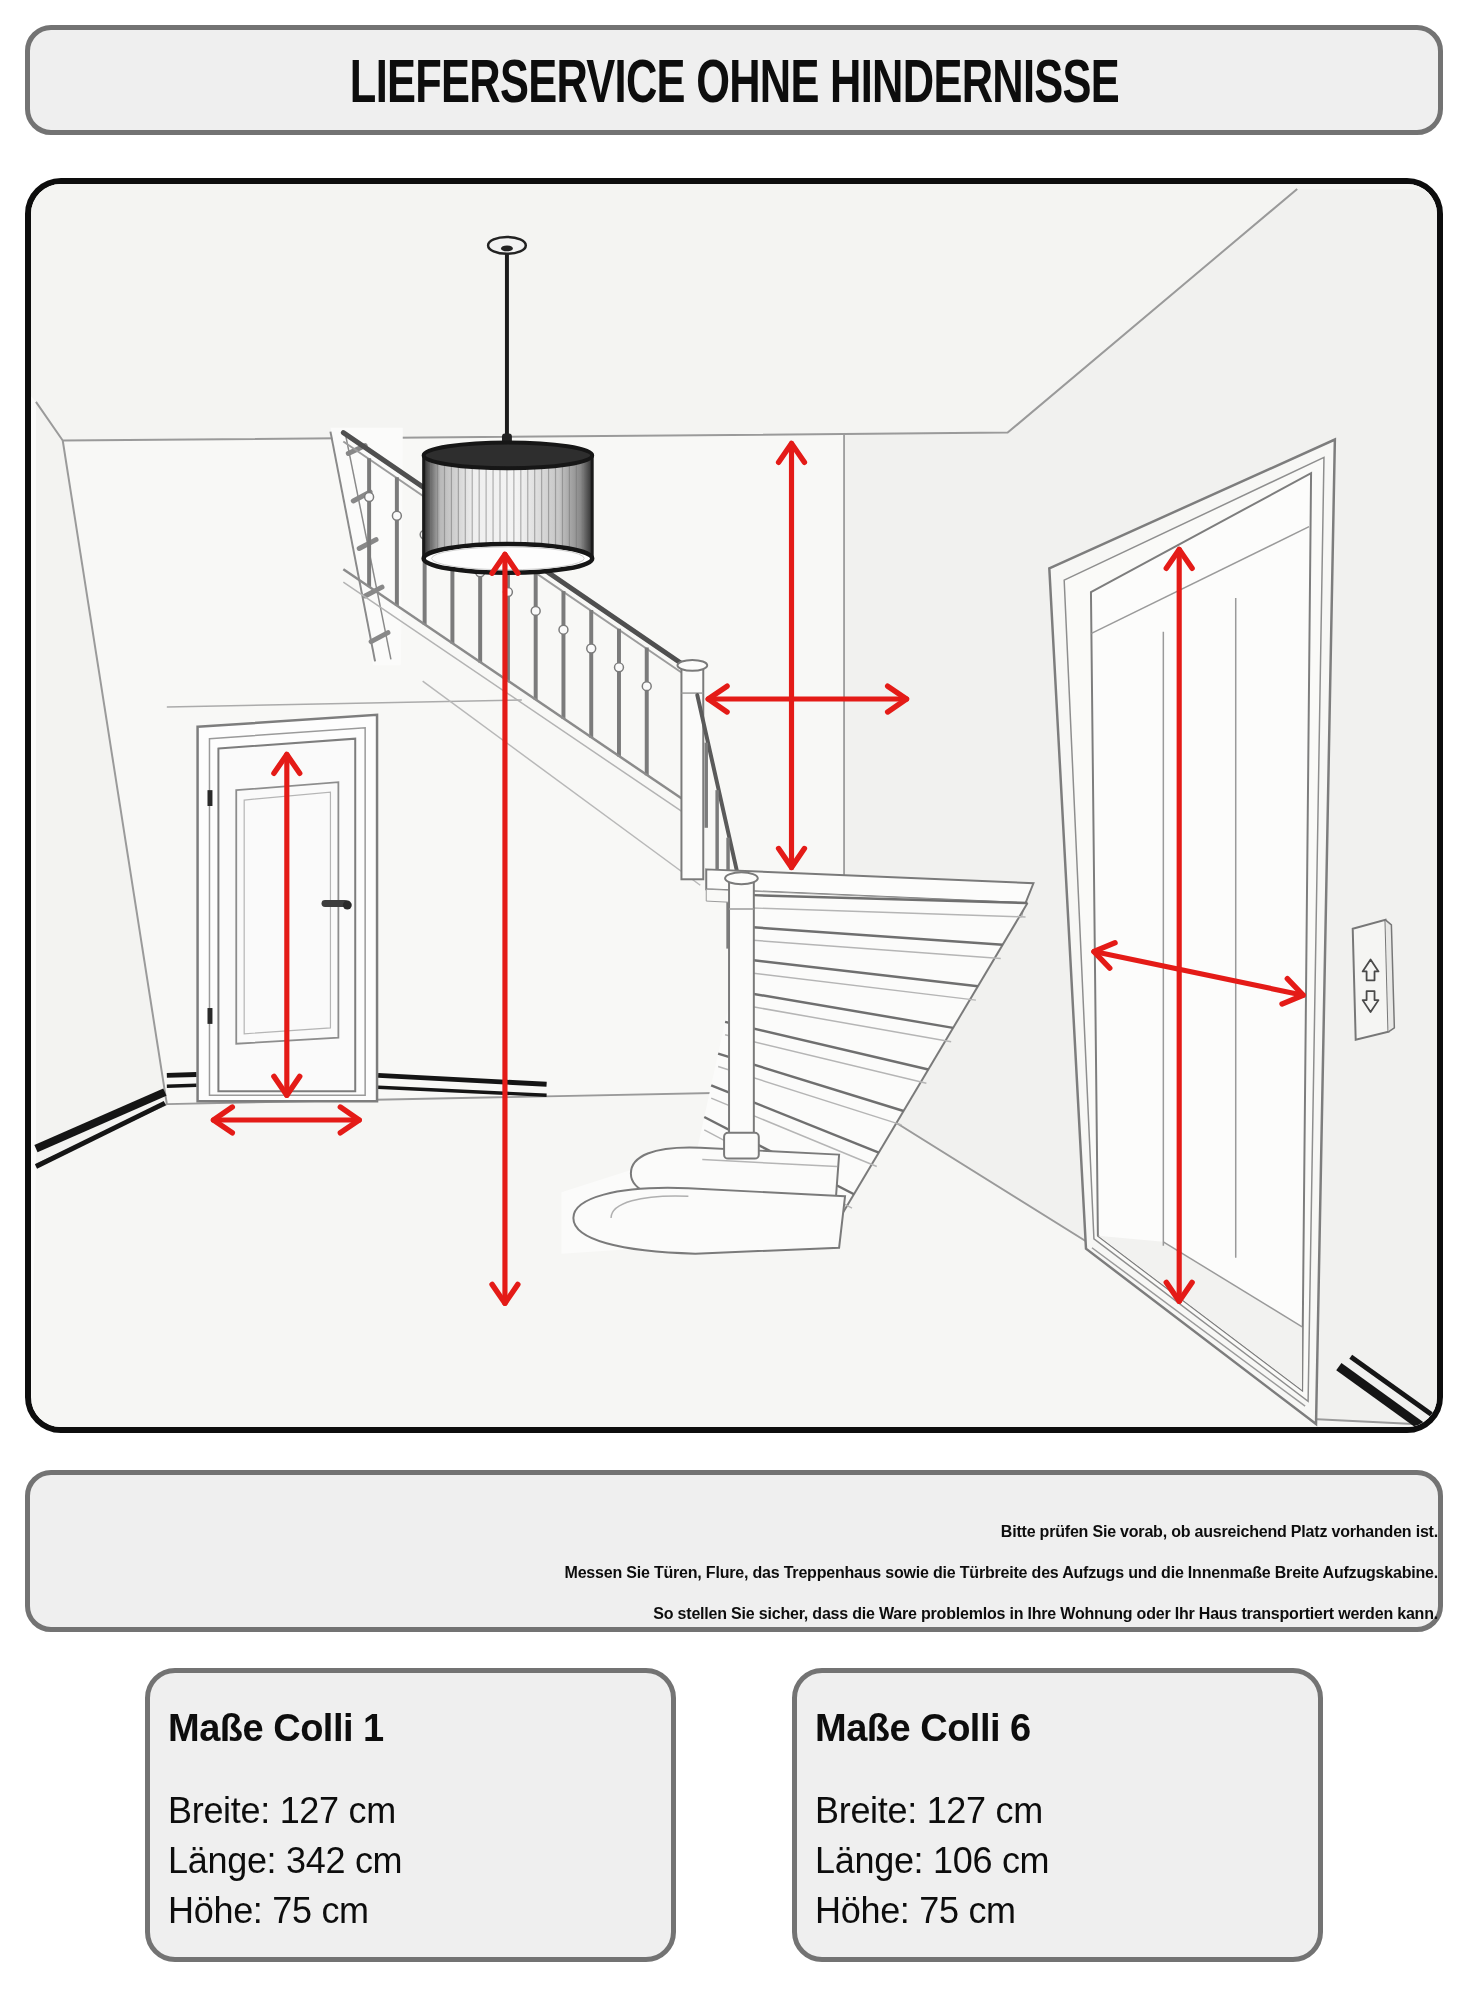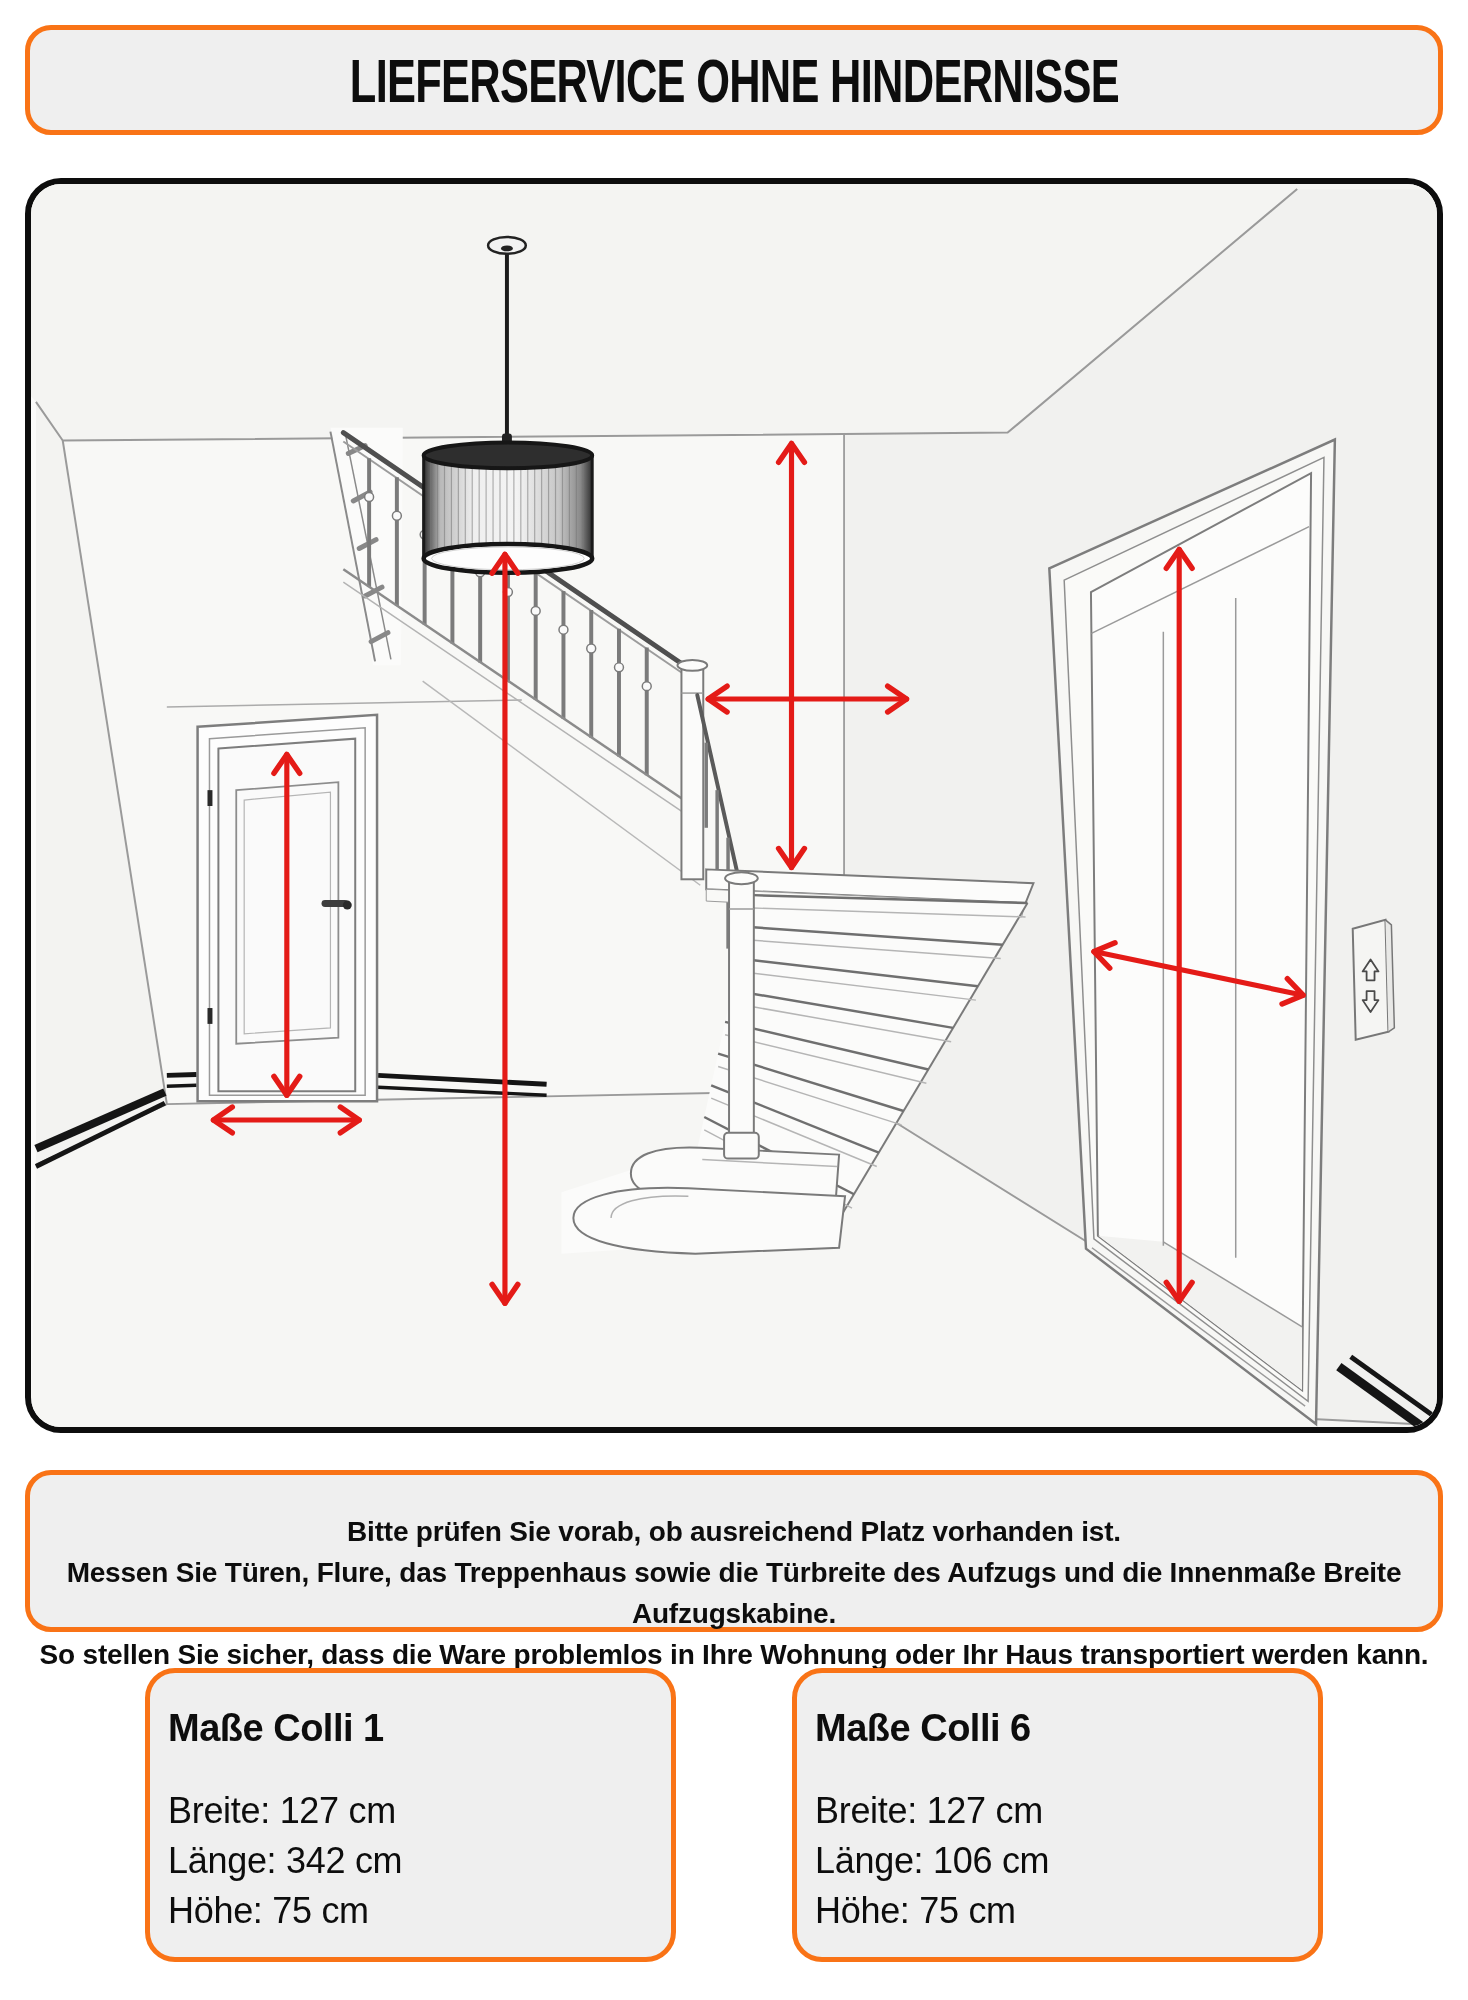--- a/index.html
+++ b/index.html
@@ -1,22 +1,22 @@
 <!DOCTYPE html>
 <html><head>
 <meta charset="utf-8">
 <style>
   html,body{margin:0;padding:0;background:#ffffff;}
   body{width:1468px;height:2000px;position:relative;font-family:"Liberation Sans","DejaVu Sans",sans-serif;color:#0d0d0d;}
-  .box{position:absolute;box-sizing:border-box;background:#efefef;border:5px solid #f97316;}
+  .box{position:absolute;box-sizing:border-box;background:#efefef;border:5px solid #737373;}
   #title-box{left:25px;top:25px;width:1418px;height:110px;border-radius:26px;display:flex;align-items:center;justify-content:center;}
   #title-box .title{font-size:62px;font-weight:700;letter-spacing:-1px;white-space:nowrap;display:inline-block;transform:scaleX(.70);transform-origin:center;}
   #illo-panel{left:25px;top:178px;width:1418px;height:1255px;border:6px solid #0d0d0d;border-radius:36px;background:#fbfbfa;overflow:hidden;}
   #illo-panel svg{display:block;width:100%;height:100%;}
-  #info-box{left:25px;top:1470px;width:1418px;height:162px;border-radius:26px;text-align:center;padding-top:36px;font-weight:700;font-size:28px;line-height:41px;letter-spacing:-.2px;}
+  #info-box{left:25px;top:1470px;width:1418px;height:162px;border-radius:26px;text-align:right;padding-top:36px;font-weight:700;font-size:16px;line-height:41px;letter-spacing:-.2px;}
   .colli{top:1668px;width:531px;height:294px;border-radius:30px;padding:34px 18px;}
   #colli-1{left:145px;}
   #colli-2{left:792px;}
   .colli .c-title{font-size:38px;font-weight:700;margin:0 0 36px 0;letter-spacing:-.5px;}
   .colli .c-line{font-size:36px;font-weight:400;line-height:50px;letter-spacing:-.3px;}
 </style>
 </head>
 <body>
 
 <div class="box" id="title-box">

